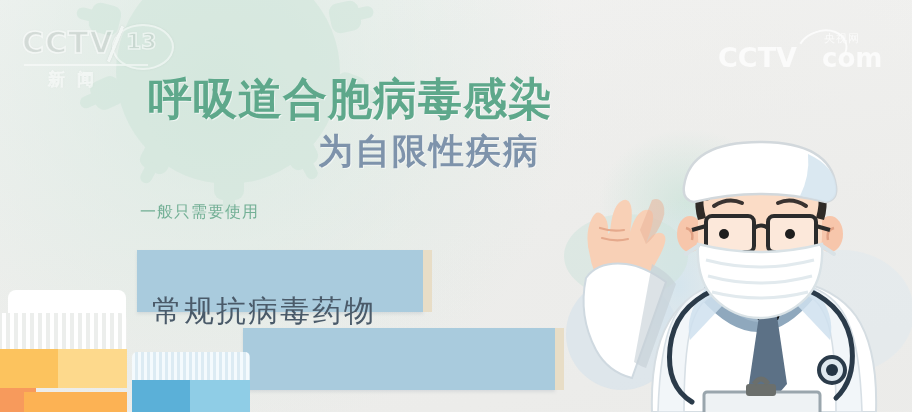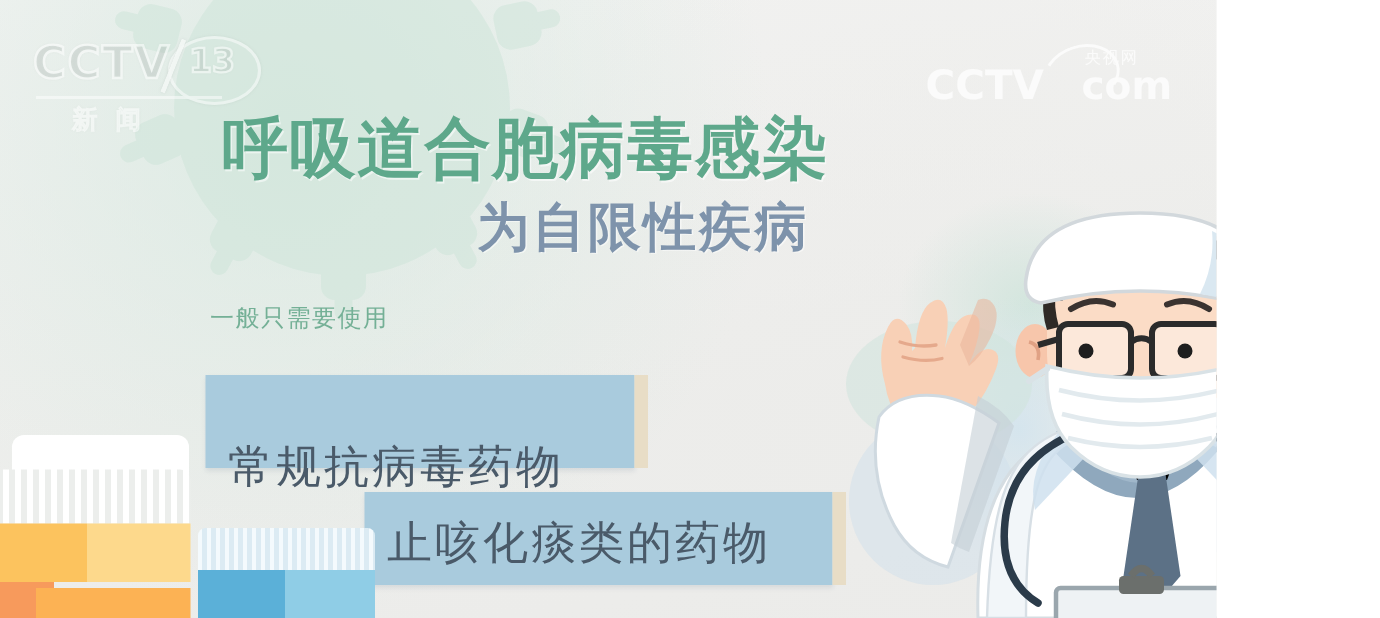--- a/index.html
+++ b/index.html
@@ -5,21 +5,21 @@
   html, body {
     margin: 0;
     padding: 0;
     background: #ffffff;
   }
   body {
     font-family: "Liberation Sans", "DejaVu Sans", sans-serif;
   }
   #stage {
     position: relative;
-    width: 811px;
+    width: 912px;
     height: 412px;
     overflow: hidden;
     background: #f1f1f0;
   }
 
   
   .bg-base {
     position: absolute;
     inset: 0;
     background:
@@ -309,21 +309,20 @@
   <div class="headline-1">呼吸道合胞病毒感染</div>
   <div class="headline-2">为自限性疾病</div>
   <div class="subline">一般只需要使用</div>
 
   <div class="band" id="band1"></div>
   <div class="band-tail" id="band1-tail"></div>
   <div class="band-label" id="band1-label">常规抗病毒药物</div>
 
   <div class="band" id="band2"></div>
   <div class="band-tail" id="band2-tail"></div>
-  <div class="band-label" id="band2-label">止咳化痰类的药物</div>
 
   <div class="bottle-white-card"></div>
   <div class="bottle" id="bottle-orange">
     <div class="cap"></div>
     <div class="body-l"></div>
     <div class="body-r"></div>
     <div class="base-l"></div>
     <div class="base-r"></div>
   </div>
   <div class="bottle" id="bottle-blue">

